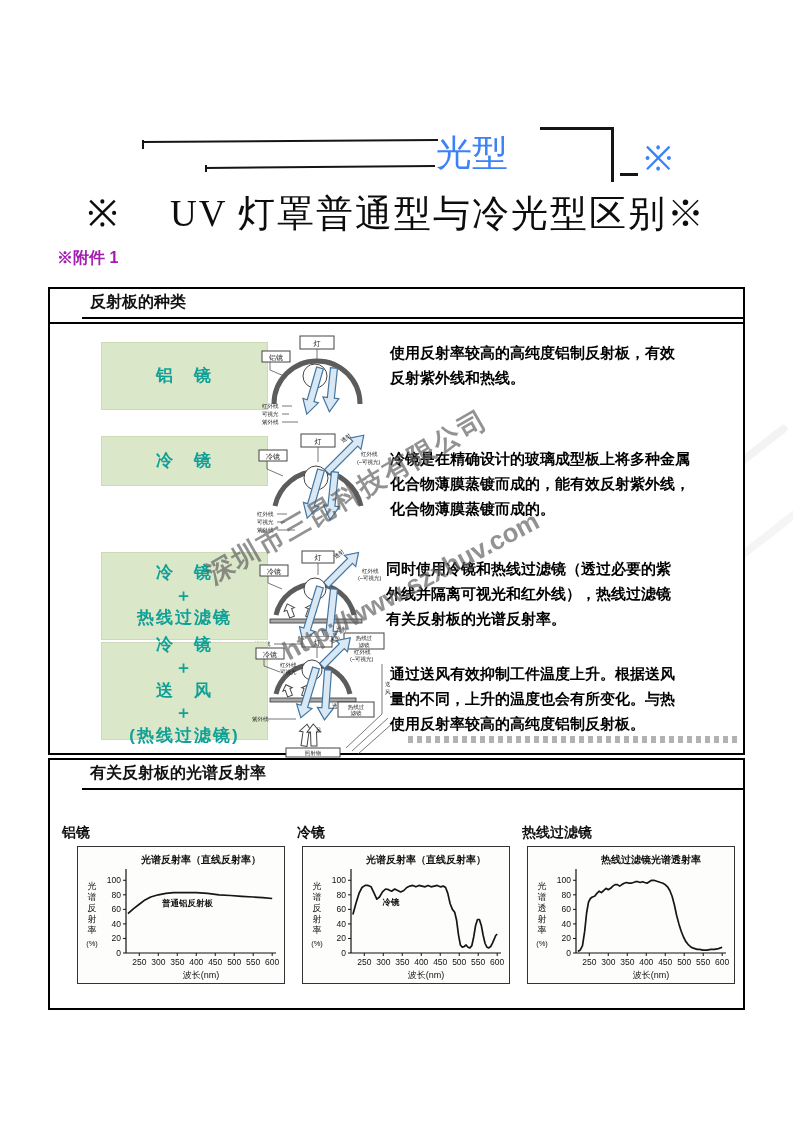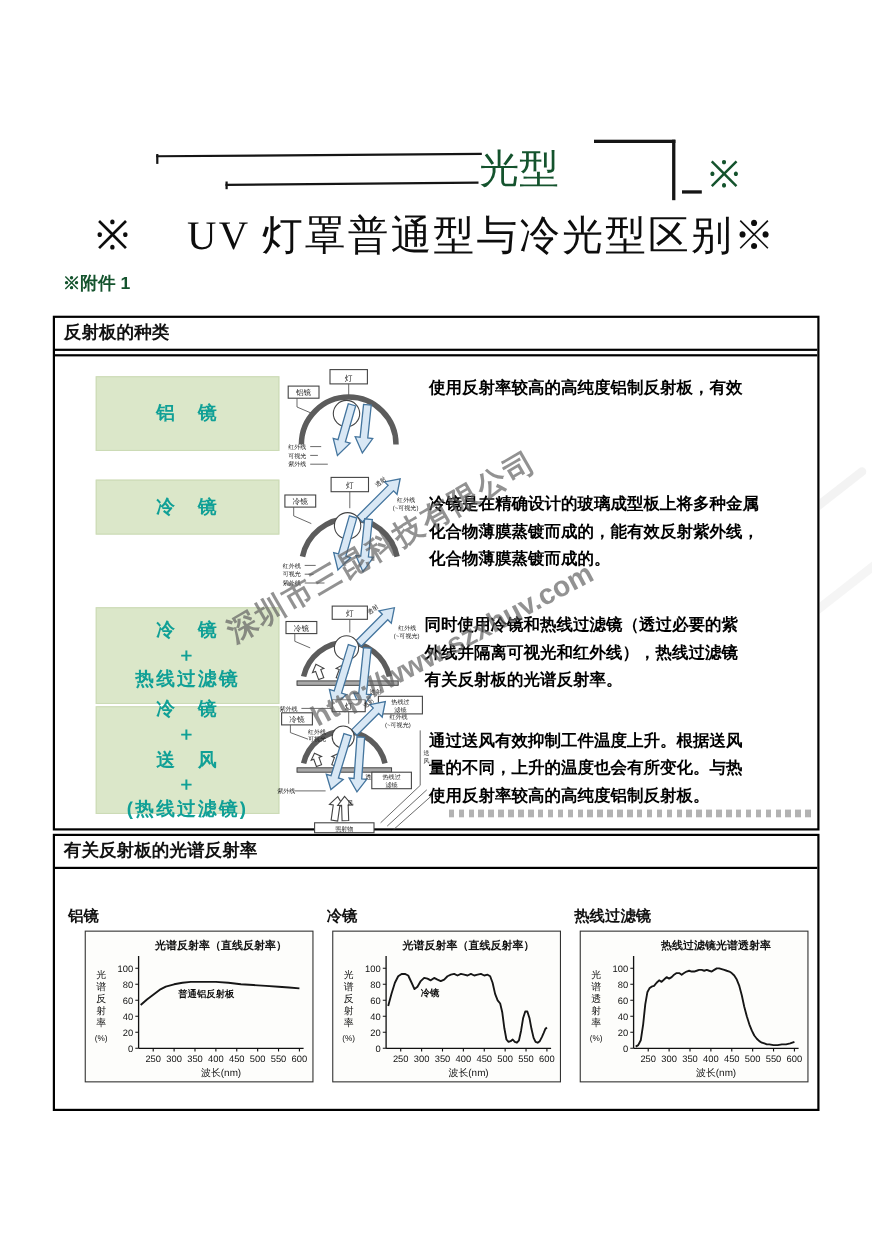--- a/index.html
+++ b/index.html
@@ -1,31 +1,31 @@
 <!DOCTYPE html>
 <html><head>
 <meta charset="utf-8">
 <style>
   html,body{margin:0;padding:0;background:#fff;}
   .page{position:relative;width:793px;height:1122px;background:#fff;overflow:hidden;
         font-family:"Liberation Sans",sans-serif;color:#111;}
   
   .strike{position:absolute;background:#151515;}
   .tickdown{position:absolute;background:#151515;}
-  .hand-text{position:absolute;font-family:"Liberation Serif",serif;color:#14532d;}
+  .hand-text{position:absolute;font-family:"Liberation Serif",serif;color:#3b82f6;}
   .main-title{position:absolute;left:0;right:0;top:186px;text-align:center;
               font-family:"Liberation Serif",serif;font-size:37px;letter-spacing:2px;color:#0d0d0d;}
-  .attach{position:absolute;left:57px;top:248px;font-size:16px;font-weight:bold;color:#14532d;}
+  .attach{position:absolute;left:57px;top:248px;font-size:16px;font-weight:bold;color:#a21caf;}
   
   .tbl{position:absolute;border:2px solid #000;background:#fff;}
-  .tbl-head{font-size:16px;font-weight:bold;padding:3px 8px 4px 8px;border-bottom:2px solid #000;}
+  .tbl-head{font-size:16px;font-weight:bold;padding:3px 8px 4px 8px;border-bottom:2px solid #000;margin-left:32px;}
   .tbl-body{position:relative;border-top:2px solid #000;margin-top:3px;}
   .green-label{position:absolute;background:#dbe7c9;border:1px solid #ccdbb6;
                display:flex;flex-direction:column;align-items:center;justify-content:center;
-               color:#10a096;font-weight:bold;font-size:17px;line-height:1.35;letter-spacing:2px;}
+               color:#10a096;font-weight:bold;font-size:17px;line-height:1.35;letter-spacing:2px;margin-left:14px;}
   .desc{position:absolute;width:348px;font-size:15px;font-weight:600;line-height:25px;color:#000000;}
   .diag{position:absolute;}
   .faint-note{position:absolute;height:7px;opacity:.45;
      background:repeating-linear-gradient(90deg,#555 0 5px,transparent 5px 9px);}
   
   .chart-sub{position:absolute;font-size:14px;font-weight:bold;color:#111;}
   .chart-box{position:absolute;border:1px solid #333;background:#fdfdfb;}
   .chart-box svg{display:block;width:100%;height:100%;}
   
   .dg-box{fill:#fff;stroke:#444;stroke-width:1;}
@@ -91,20 +91,21 @@
               <path class="arrow" d="M-3.5,0 V30 H-8 L0,44 8,30 H3.5 V0 Z"></path>
             </g>
           <text class="dg-s" x="2" y="74">红外线</text>
           <text class="dg-s" x="2" y="82">可视光</text>
           <text class="dg-s" x="2" y="90">紫外线</text>
           <path class="lead" d="M22,72 h10 M22,80 h7 M22,88 h16"></path>
         </svg>
       </div>
       <div class="desc" style="left:340px;top:16px;">
           <div>使用反射率较高的高纯度铝制反射板，有效</div>
+          <div>反射紫外线和热线。</div>
         </div>
 
       <div class="green-label" style="left:37px;top:112px;width:165px;height:48px;">
           <div>冷　镜</div>
         </div>
       <div class="diag" style="left:205px;top:106px;width:135px;height:112px;">
         <svg viewBox="0 0 135 112">
           <rect class="dg-box" x="46" y="4" width="34" height="13"></rect>
           <text class="dg-txt" x="63" y="14" text-anchor="middle">灯</text>
           <line class="lead" x1="63" y1="17" x2="63" y2="32"></line>

